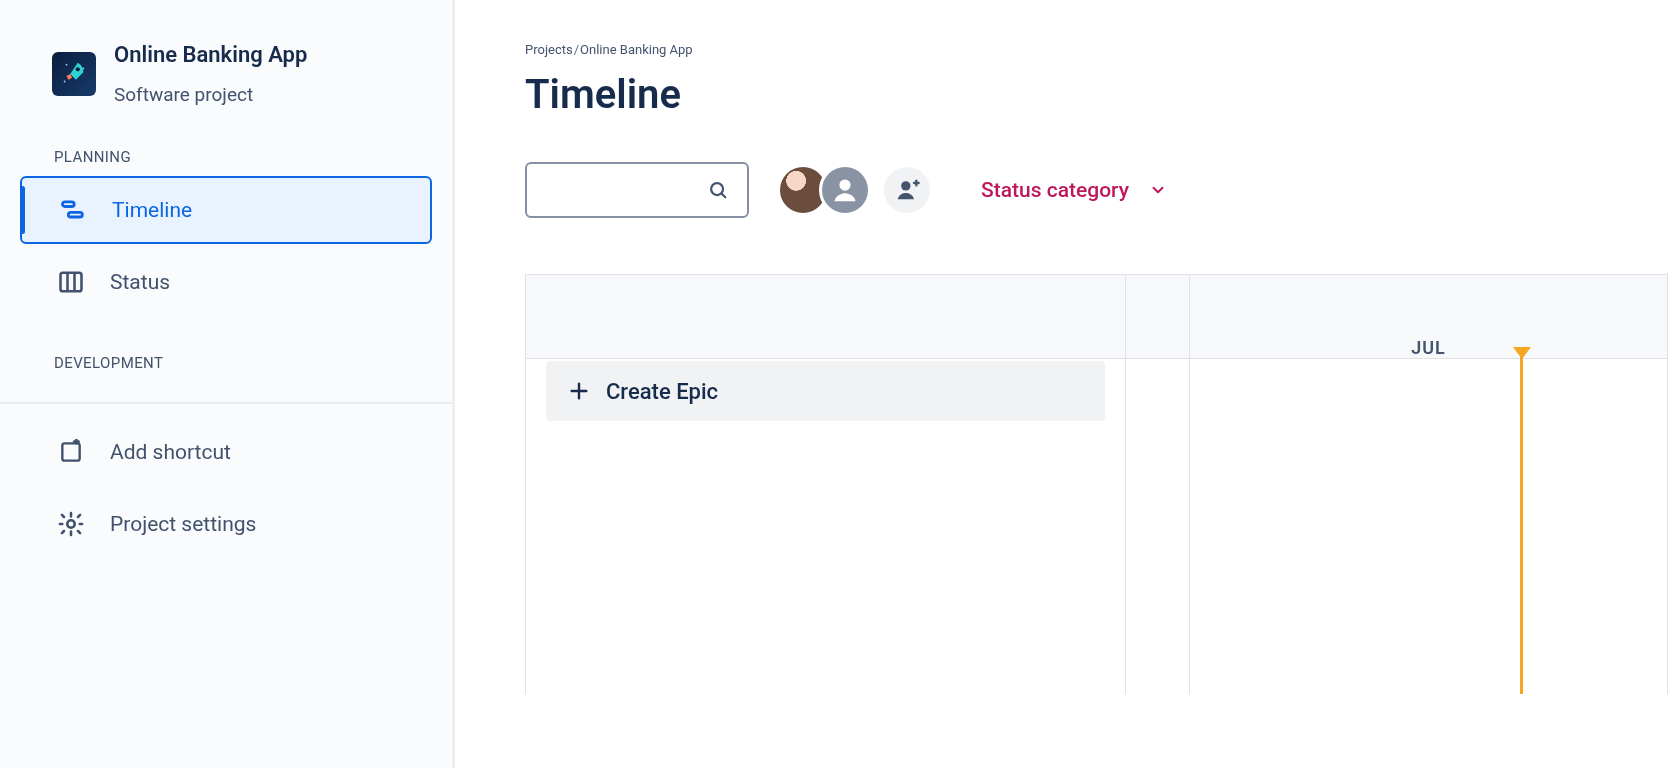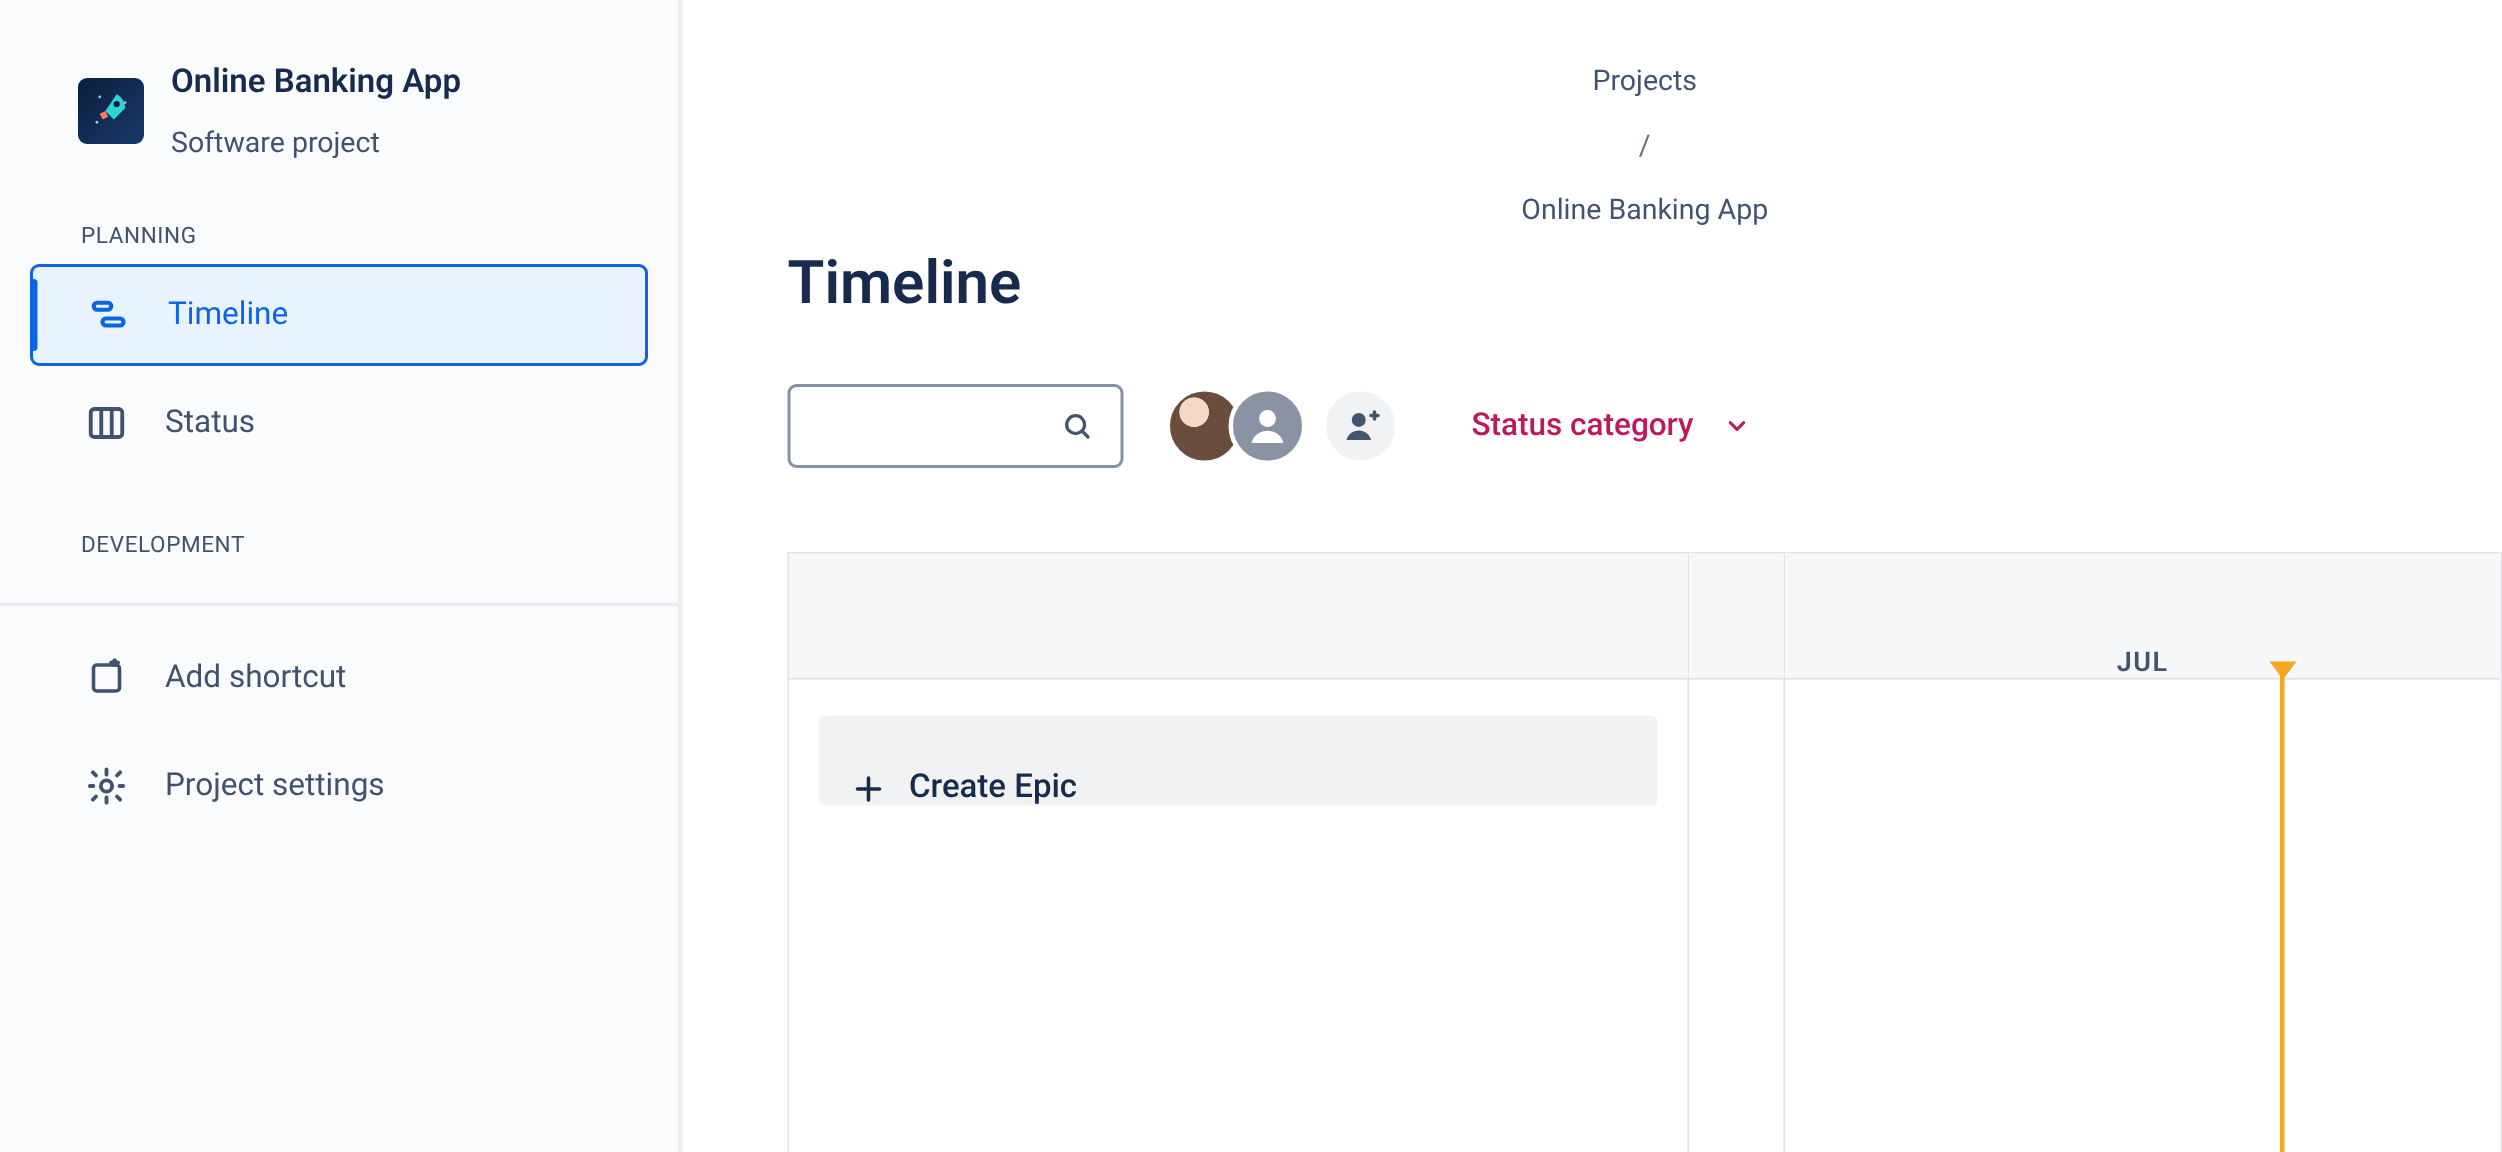--- a/index.html
+++ b/index.html
@@ -83,22 +83,22 @@
   }
 
   
   .main {
     flex:1;
     padding: 42px 0 0 70px;
     display:flex; flex-direction:column;
     min-width:0;
   }
   .breadcrumbs {
-    display:flex; align-items:center; gap:20px;
-    font-size:19px; color:#44546F;flex-direction:column;
+    display:flex; align-items:center; gap:1px;
+    font-size:13px; color:#44546F;
   }
   .breadcrumbs .crumb { cursor:pointer; }
   .breadcrumbs .sep { color:#626F86; }
   .page-title {
     font-size:40px; font-weight:600; color:#172B4D;
     margin-top:14px;
   }
 
   .toolbar {
     display:flex; align-items:center; gap:28px;
@@ -149,25 +149,25 @@
   }
   .tl-left {
     width:600px; flex-shrink:0;
     border-right:1px solid #DFE1E6;
     background:#fff;
     display:flex; flex-direction:column;
   }
   .tl-header-row { height:84px; background:#F7F8F9; border-bottom:1px solid #DFE1E6; }
   .tl-left .tl-header-row {}
   .create-epic {
-    margin:24px 20px 0 20px;
+    margin:2px 20px 0 20px;
     background:#F1F2F4;
     border-radius:4px;
     height:60px;
-    display:flex; align-items:flex-end; gap:16px;
+    display:flex; align-items:center; gap:16px;
     padding:0 22px;
     font-size:22px; color:#172B4D; font-weight:500;
     cursor:pointer;
   }
   .tl-gap {
     width:64px; flex-shrink:0;
     border-right:1px solid #DFE1E6;
     background:#fff;
   }
   .tl-gap .tl-header-row{}

